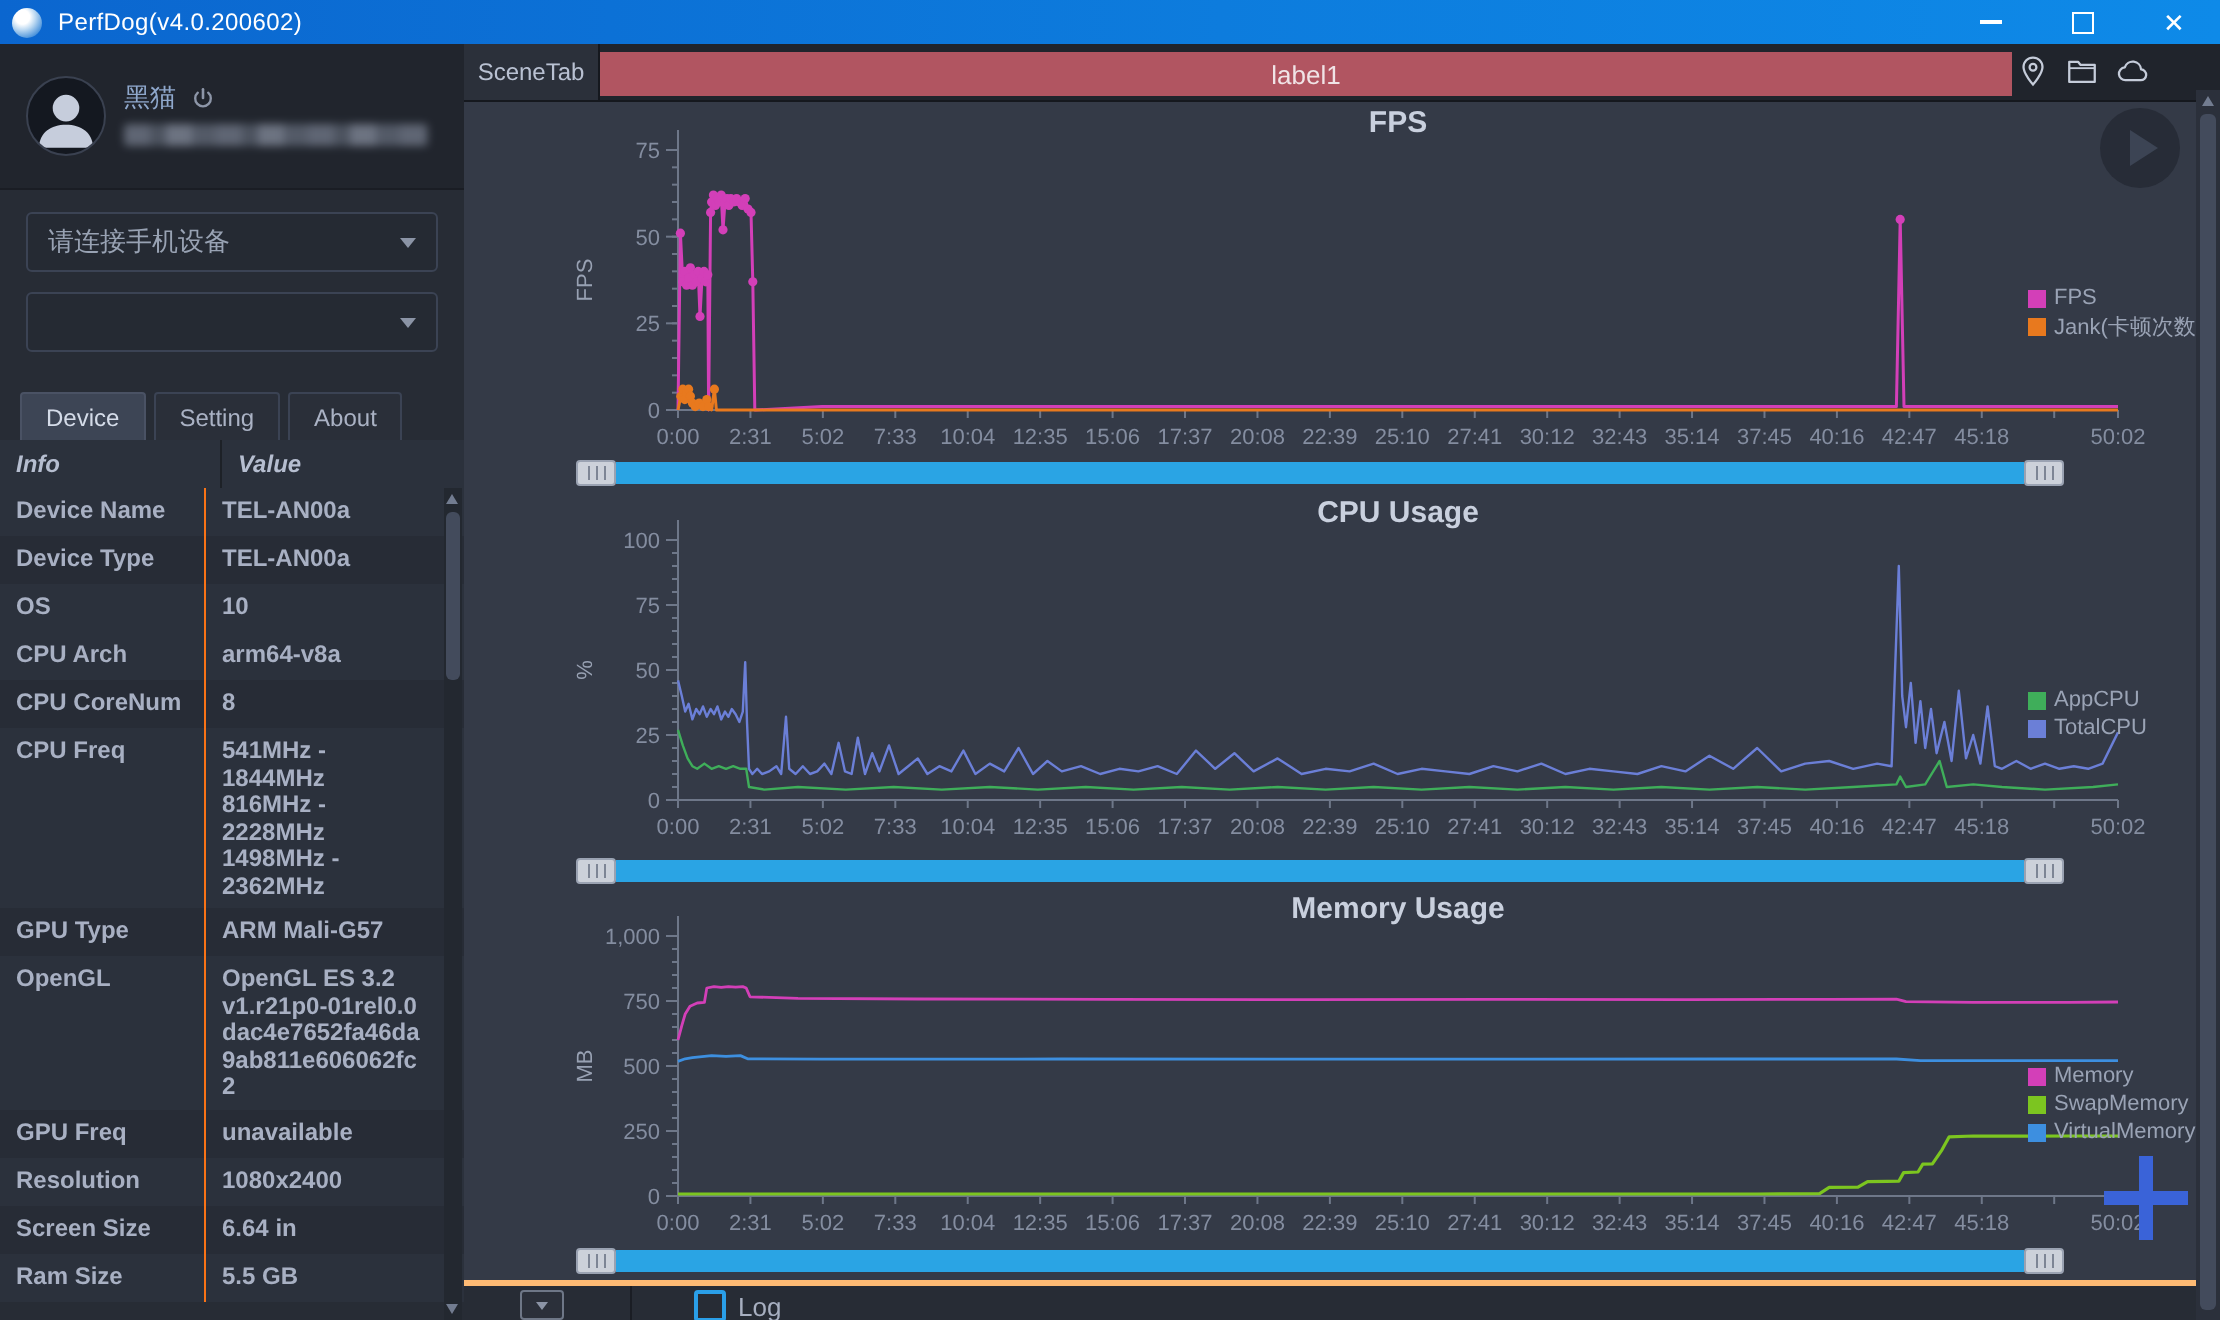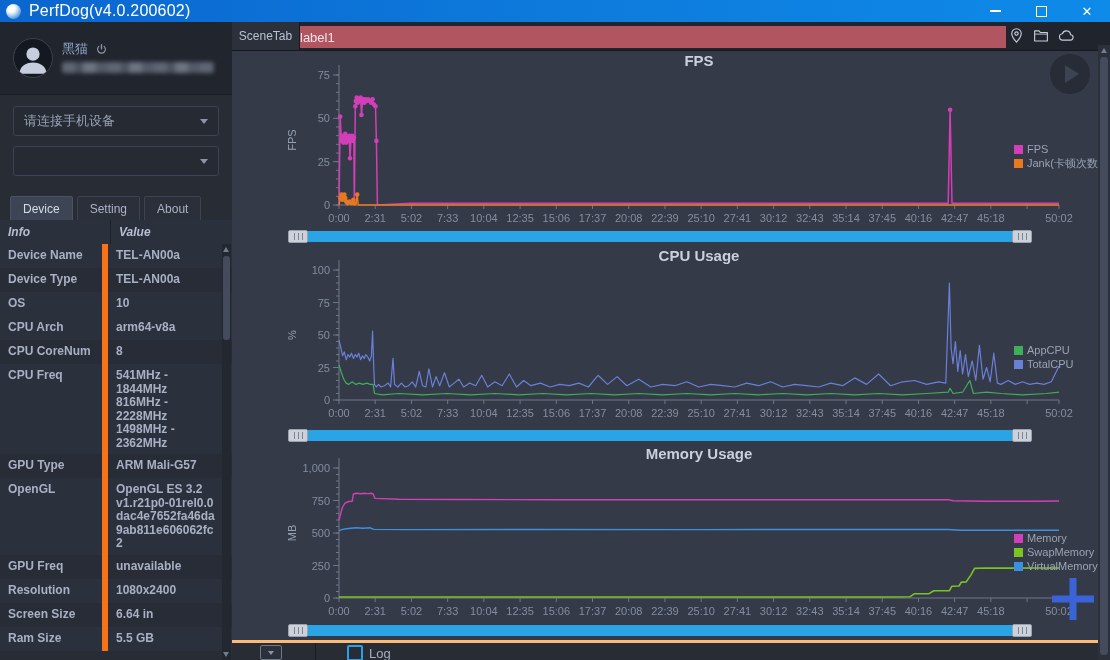--- a/index.html
+++ b/index.html
@@ -4,21 +4,21 @@
 <style>
   html,body{margin:0;padding:0;background:#1c1f26;}
   .app{position:relative;width:1110px;height:660px;overflow:hidden;background:#343a47;
        font-family:"Liberation Sans",sans-serif;-webkit-font-smoothing:antialiased;}
   
   .titlebar{position:absolute;left:0;top:0;width:1110px;height:22px;
     background:linear-gradient(90deg,#0b66cf 0%,#0d7cdd 55%,#0e8ae8 100%);
     display:flex;align-items:center;z-index:9;}
   .logo{width:15px;height:15px;border-radius:50%;margin:0 8px 0 6px;
     background:radial-gradient(circle at 35% 30%,#ffffff 0 25%,#bcd9f2 45%,#2b7fd4 85%,#16518f 100%);}
-  .wtitle{color:#ffffff;font-size:16px;letter-spacing:.2px;}
+  .wtitle{color:#ffffff;font-size:12px;letter-spacing:.2px;}
   .wctrls{margin-left:auto;display:flex;height:22px;}
   .wbtn{width:46px;height:22px;display:flex;align-items:center;justify-content:center;color:#fff;cursor:default;}
   .minbar{width:11px;height:2px;background:#fff;}
   .maxbox{width:9px;height:9px;border:1.5px solid #fff;}
   .xglyph{font-size:13px;line-height:1;color:#fff;}
   
   .sidebar{position:absolute;left:0;top:22px;width:232px;height:638px;background:#272c35;border-right:1px solid #15181e;}
   .userpanel{position:absolute;left:0;top:0;width:232px;height:72px;background:#21252d;border-bottom:1px solid #1a1d24;}
   .avatar{position:absolute;left:13px;top:16px;width:38px;height:38px;border-radius:50%;background:#141820;border:1px solid #3a4150;overflow:hidden;}
   .uname-row{position:absolute;left:62px;top:18px;display:flex;align-items:center;gap:7px;}
@@ -35,33 +35,33 @@
     background:#2a2f39;border:1px solid #3b4354;border-radius:2px 2px 0 0;}
   .stab.active{background:#3d4555;color:#d4dbe8;border-color:#4a5264;}
   .ithead{position:absolute;left:0;top:198px;width:232px;height:24px;background:#2b313c;border-bottom:1px solid #1d2127;display:flex;align-items:center;}
   .ithead .hcell{color:#b6bed0;font-size:12px;font-weight:bold;font-style:italic;}
   .hc1{padding-left:8px;width:102px;} .hc2{padding-left:8px;flex:1;border-left:1px solid #1d2127;align-self:stretch;display:flex;align-items:center;}
   .itbody{position:absolute;left:0;top:222px;width:232px;height:416px;overflow:hidden;}
   .trow{display:flex;min-height:24px;box-sizing:border-box;background:#2b313c;}
   .trow.alt{background:#272c36;}
   .tcell{font-size:12px;font-weight:bold;color:#a8b0c3;line-height:13.5px;padding:5px 4px 4px 8px;box-sizing:border-box;white-space:pre-line;}
   .tlab{width:102px;flex:none;}
-  .tval{flex:1;border-left:6px solid #f97316;word-break:break-all;}
+  .tval{flex:1;border-left:1px solid #f97316;word-break:break-all;}
   .vscroll{position:absolute;background:#232830;}
   .vs-side{left:222px;top:222px;width:9px;height:416px;}
   .vs-thumb{position:absolute;left:1px;width:7px;background:#434b5c;border-radius:3px;}
   .tri-up{position:absolute;left:1px;width:0;height:0;border-left:3.5px solid transparent;border-right:3.5px solid transparent;border-bottom:5px solid #727c90;}
   .tri-down{position:absolute;left:1px;width:0;height:0;border-left:3.5px solid transparent;border-right:3.5px solid transparent;border-top:5px solid #727c90;}
   
   .main{position:absolute;left:232px;top:22px;width:878px;height:638px;background:#343a47;}
   .topbar{position:absolute;left:0;top:0;width:878px;height:28px;background:#20242c;border-bottom:1px solid #15181e;}
   .scenetab{position:absolute;left:0;top:0;width:67px;height:28px;background:#2b303a;border-right:1px solid #15181e;
     color:#b9c1d2;font-size:12px;display:flex;align-items:center;justify-content:center;}
   .labelbar{position:absolute;left:68px;top:4px;width:706px;height:22px;background:#b15561;
-    display:flex;align-items:center;color:#f0e3e6;font-size:13px;}
+    display:flex;align-items:center;justify-content:center;color:#f0e3e6;font-size:13px;}
   .topicons{position:absolute;left:776px;top:5px;display:flex;gap:7px;align-items:center;color:#c5ccda;}
   .topicons svg{display:block;}
   
   .charts{position:absolute;left:0;top:28px;width:866px;height:590px;}
   .chart-block{position:absolute;left:0;width:866px;padding-left:44px;}
   .cb0{top:0;height:195px;} .cb1{top:195px;height:198px;} .cb2{top:393px;height:197px;}
   svg text{font-family:"Liberation Sans",sans-serif;}
   .c-title{fill:#c9d0de;font-size:15px;font-weight:bold;}
   .c-ylab{fill:#98a1b3;font-size:11px;}
   .c-tick{fill:#848da0;font-size:11px;}

